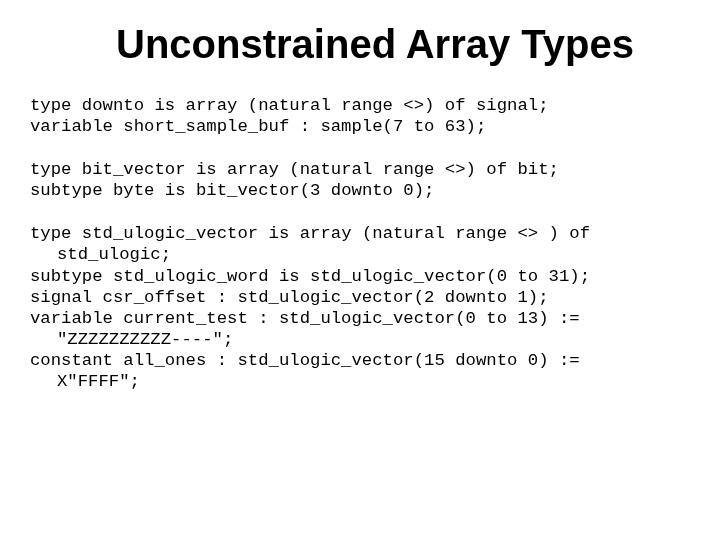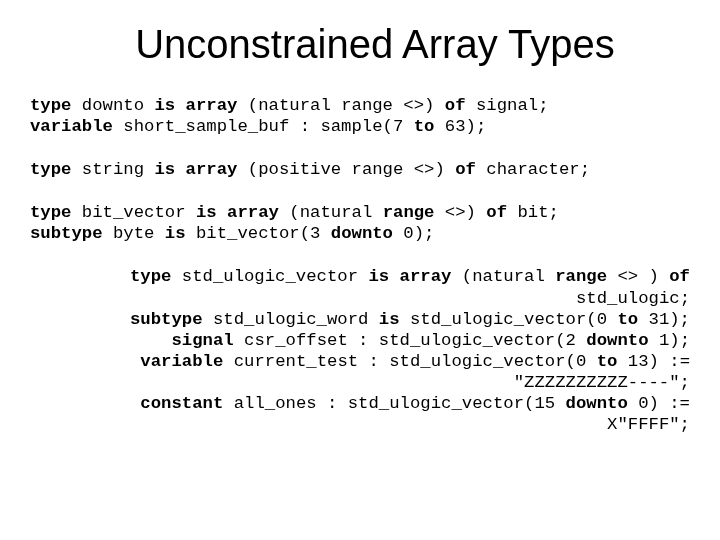--- a/index.html
+++ b/index.html
@@ -14,50 +14,48 @@
   .slide {
     box-sizing: border-box;
     width: 720px;
     height: 540px;
     padding: 22px 30px 20px 30px;
   }
   .title {
     font-size: 40px;
     text-align: center;
     margin: 0 0 28px 0;
-    font-weight: normal;
+    font-weight: bold;
     padding-left: 30px;
   }
   .code-block {
     font-family: "Courier New", Courier, monospace;
     font-size: 17.3px;
     line-height: 1.22;
     white-space: pre-wrap;
     margin-bottom: 22px;
   }
   .code-block:last-child {
     margin-bottom: 16px;
-    text-align: right;
   }
-  .kw { font-weight: bold; }
+  .kw { font-weight: normal; }
   .cont {
     padding-left: 2.6ch; 
   }
 </style>
 </head>
 <body>
 
 <div class="slide">
 
   <h1 class="title">Unconstrained Array Types</h1>
 
   <div class="code-block"><span class="kw">type</span><span> downto </span><span class="kw">is</span><span> </span><span class="kw">array</span><span> (natural range &lt;&gt;) </span><span class="kw">of</span><span> signal;</span>
 <span class="kw">variable</span><span> short_sample_buf : sample(7 </span><span class="kw">to</span><span> 63);</span></div>
 
-  <div class="code-block"><span class="kw">type</span><span> string </span><span class="kw">is</span><span> </span><span class="kw">array</span><span> (positive range &lt;&gt;) </span><span class="kw">of</span><span> character;</span></div>
 
   <div class="code-block"><span class="kw">type</span><span> bit_vector </span><span class="kw">is</span><span> </span><span class="kw">array</span><span> (natural </span><span class="kw">range</span><span> &lt;&gt;) </span><span class="kw">of</span><span> bit;</span>
 <span class="kw">subtype</span><span> byte </span><span class="kw">is</span><span> bit_vector(3 </span><span class="kw">downto</span><span> 0);</span></div>
 
   <div class="code-block"><span class="kw">type</span><span> std_ulogic_vector </span><span class="kw">is</span><span> </span><span class="kw">array</span><span> (natural </span><span class="kw">range</span><span> &lt;&gt; ) </span><span class="kw">of</span>
 <span class="cont">std_ulogic;</span>
 <span class="kw">subtype</span><span> std_ulogic_word </span><span class="kw">is</span><span> std_ulogic_vector(0 </span><span class="kw">to</span><span> 31);</span>
 <span class="kw">signal</span><span> csr_offset : std_ulogic_vector(2 </span><span class="kw">downto</span><span> 1);</span>
 <span class="kw">variable</span><span> current_test : std_ulogic_vector(0 </span><span class="kw">to</span><span> 13) :=</span>
 <span class="cont">"ZZZZZZZZZZ----";</span>

